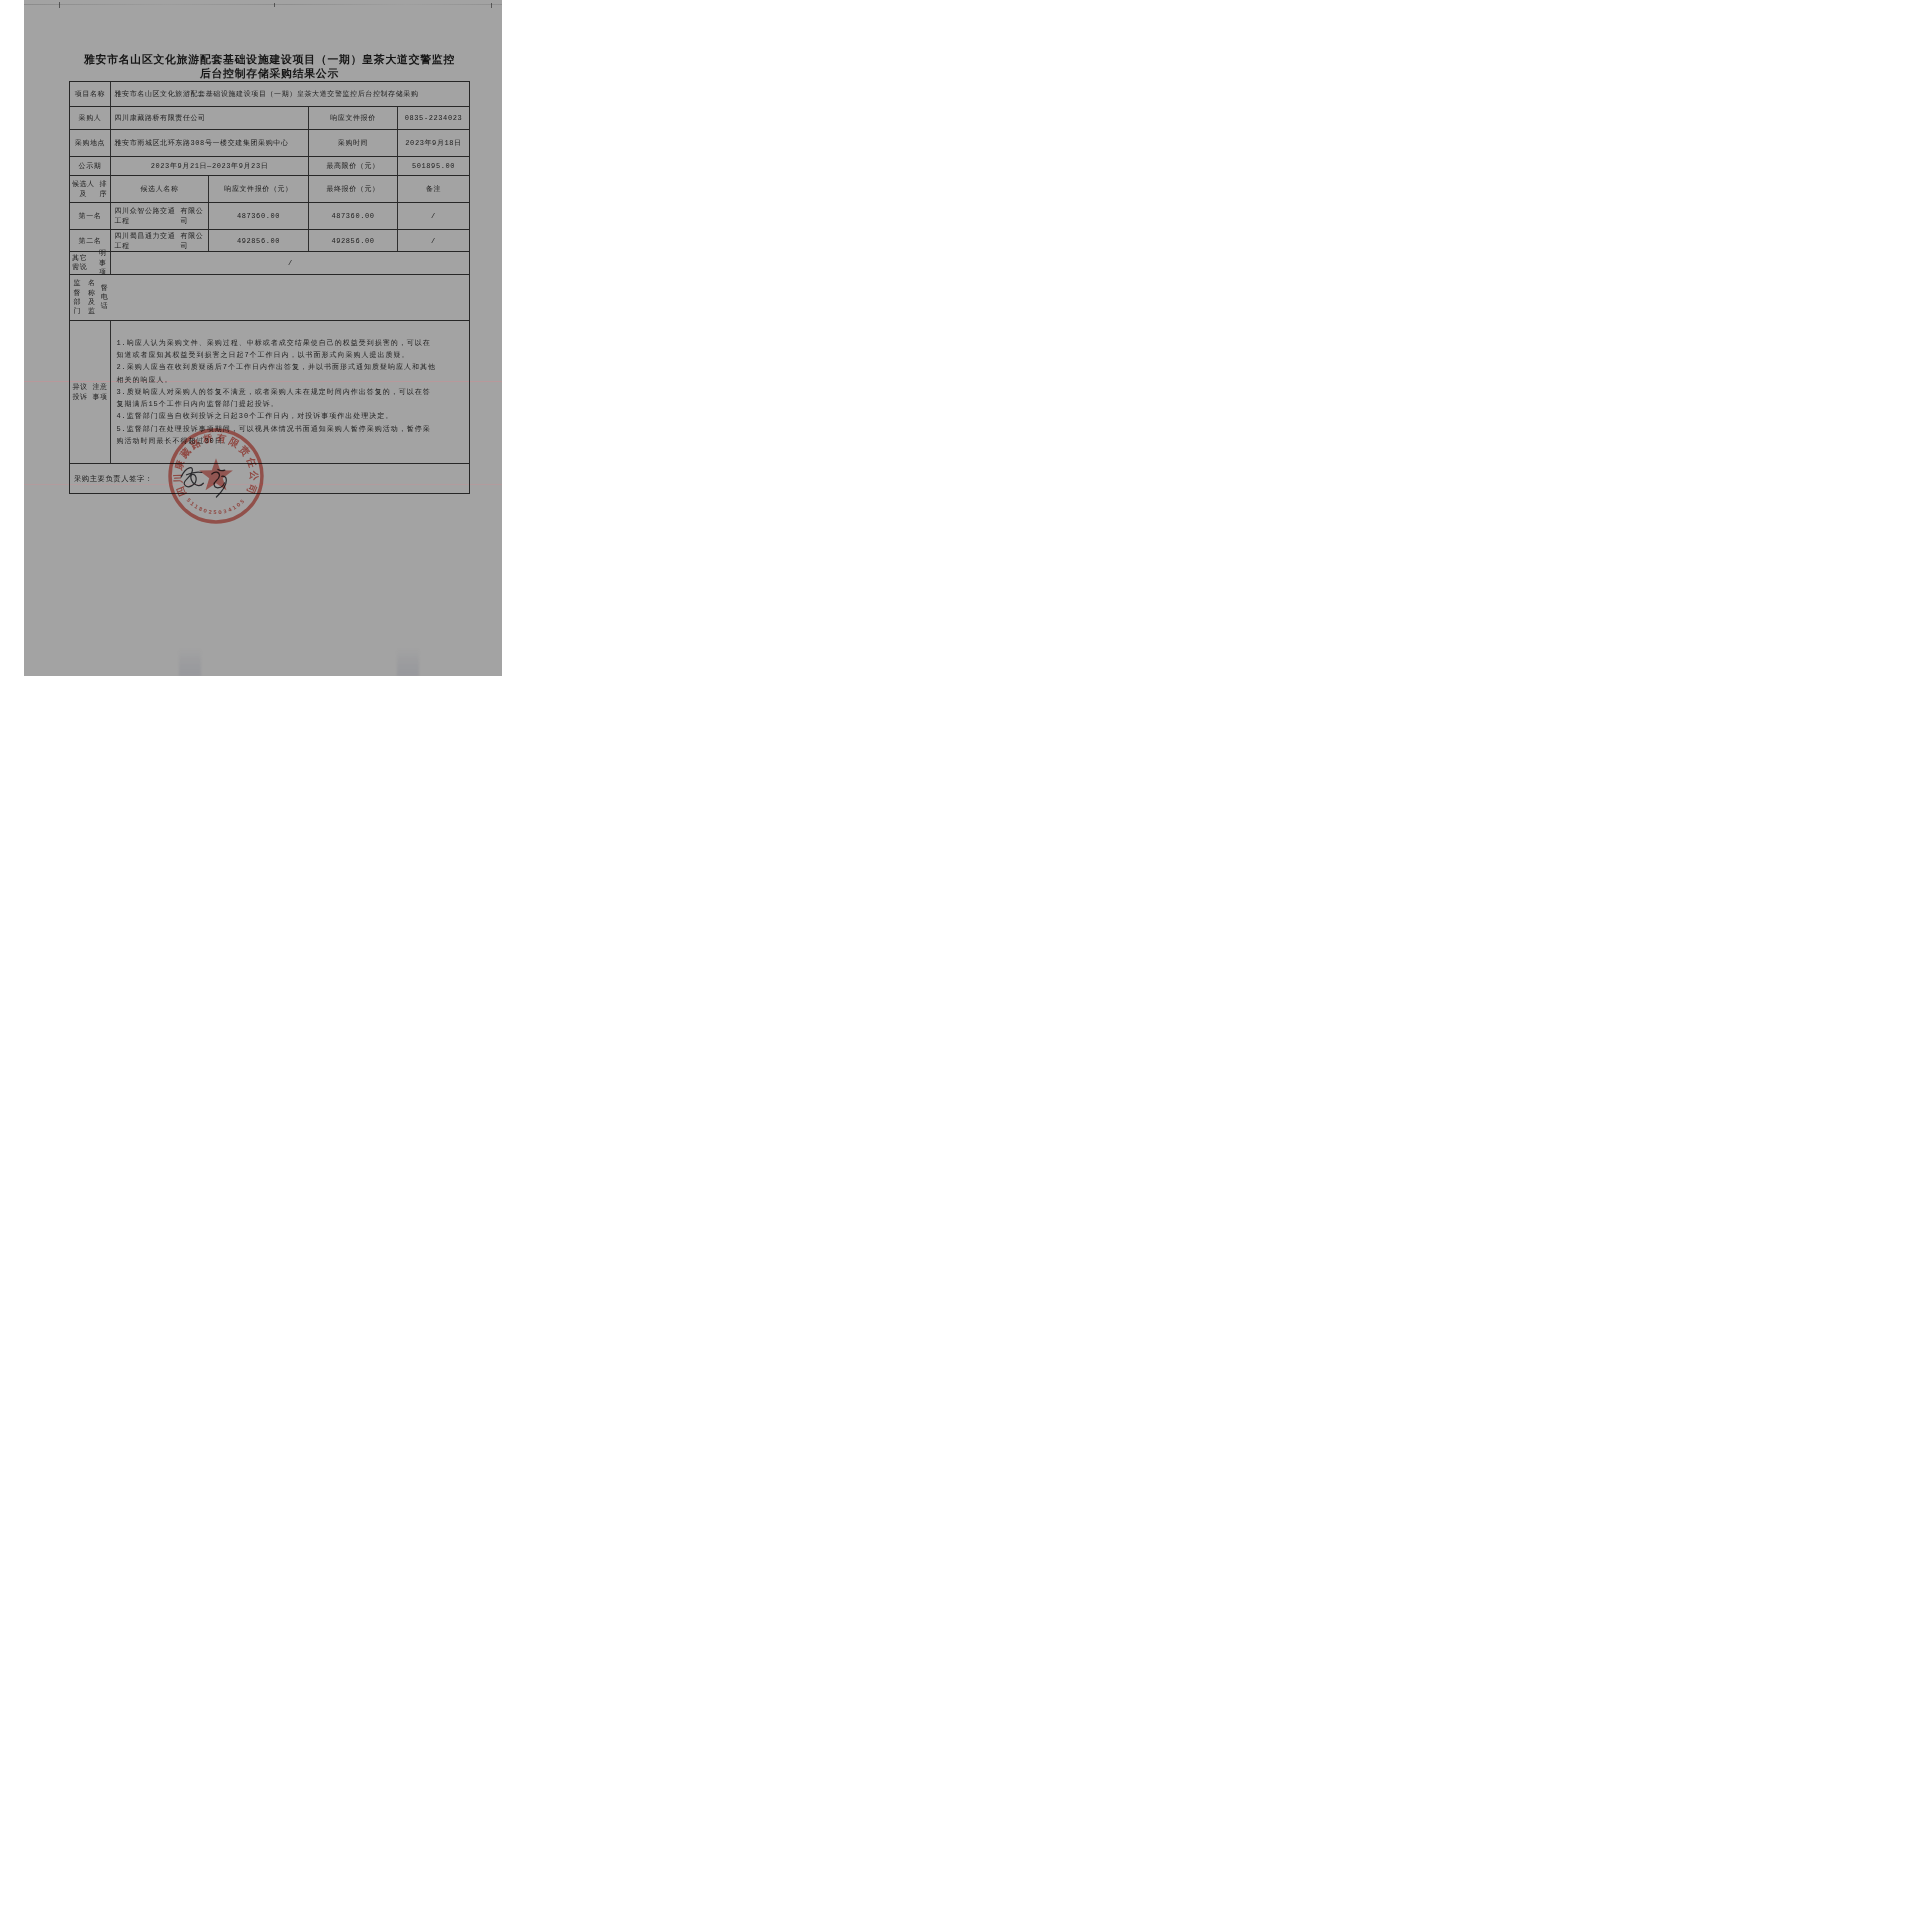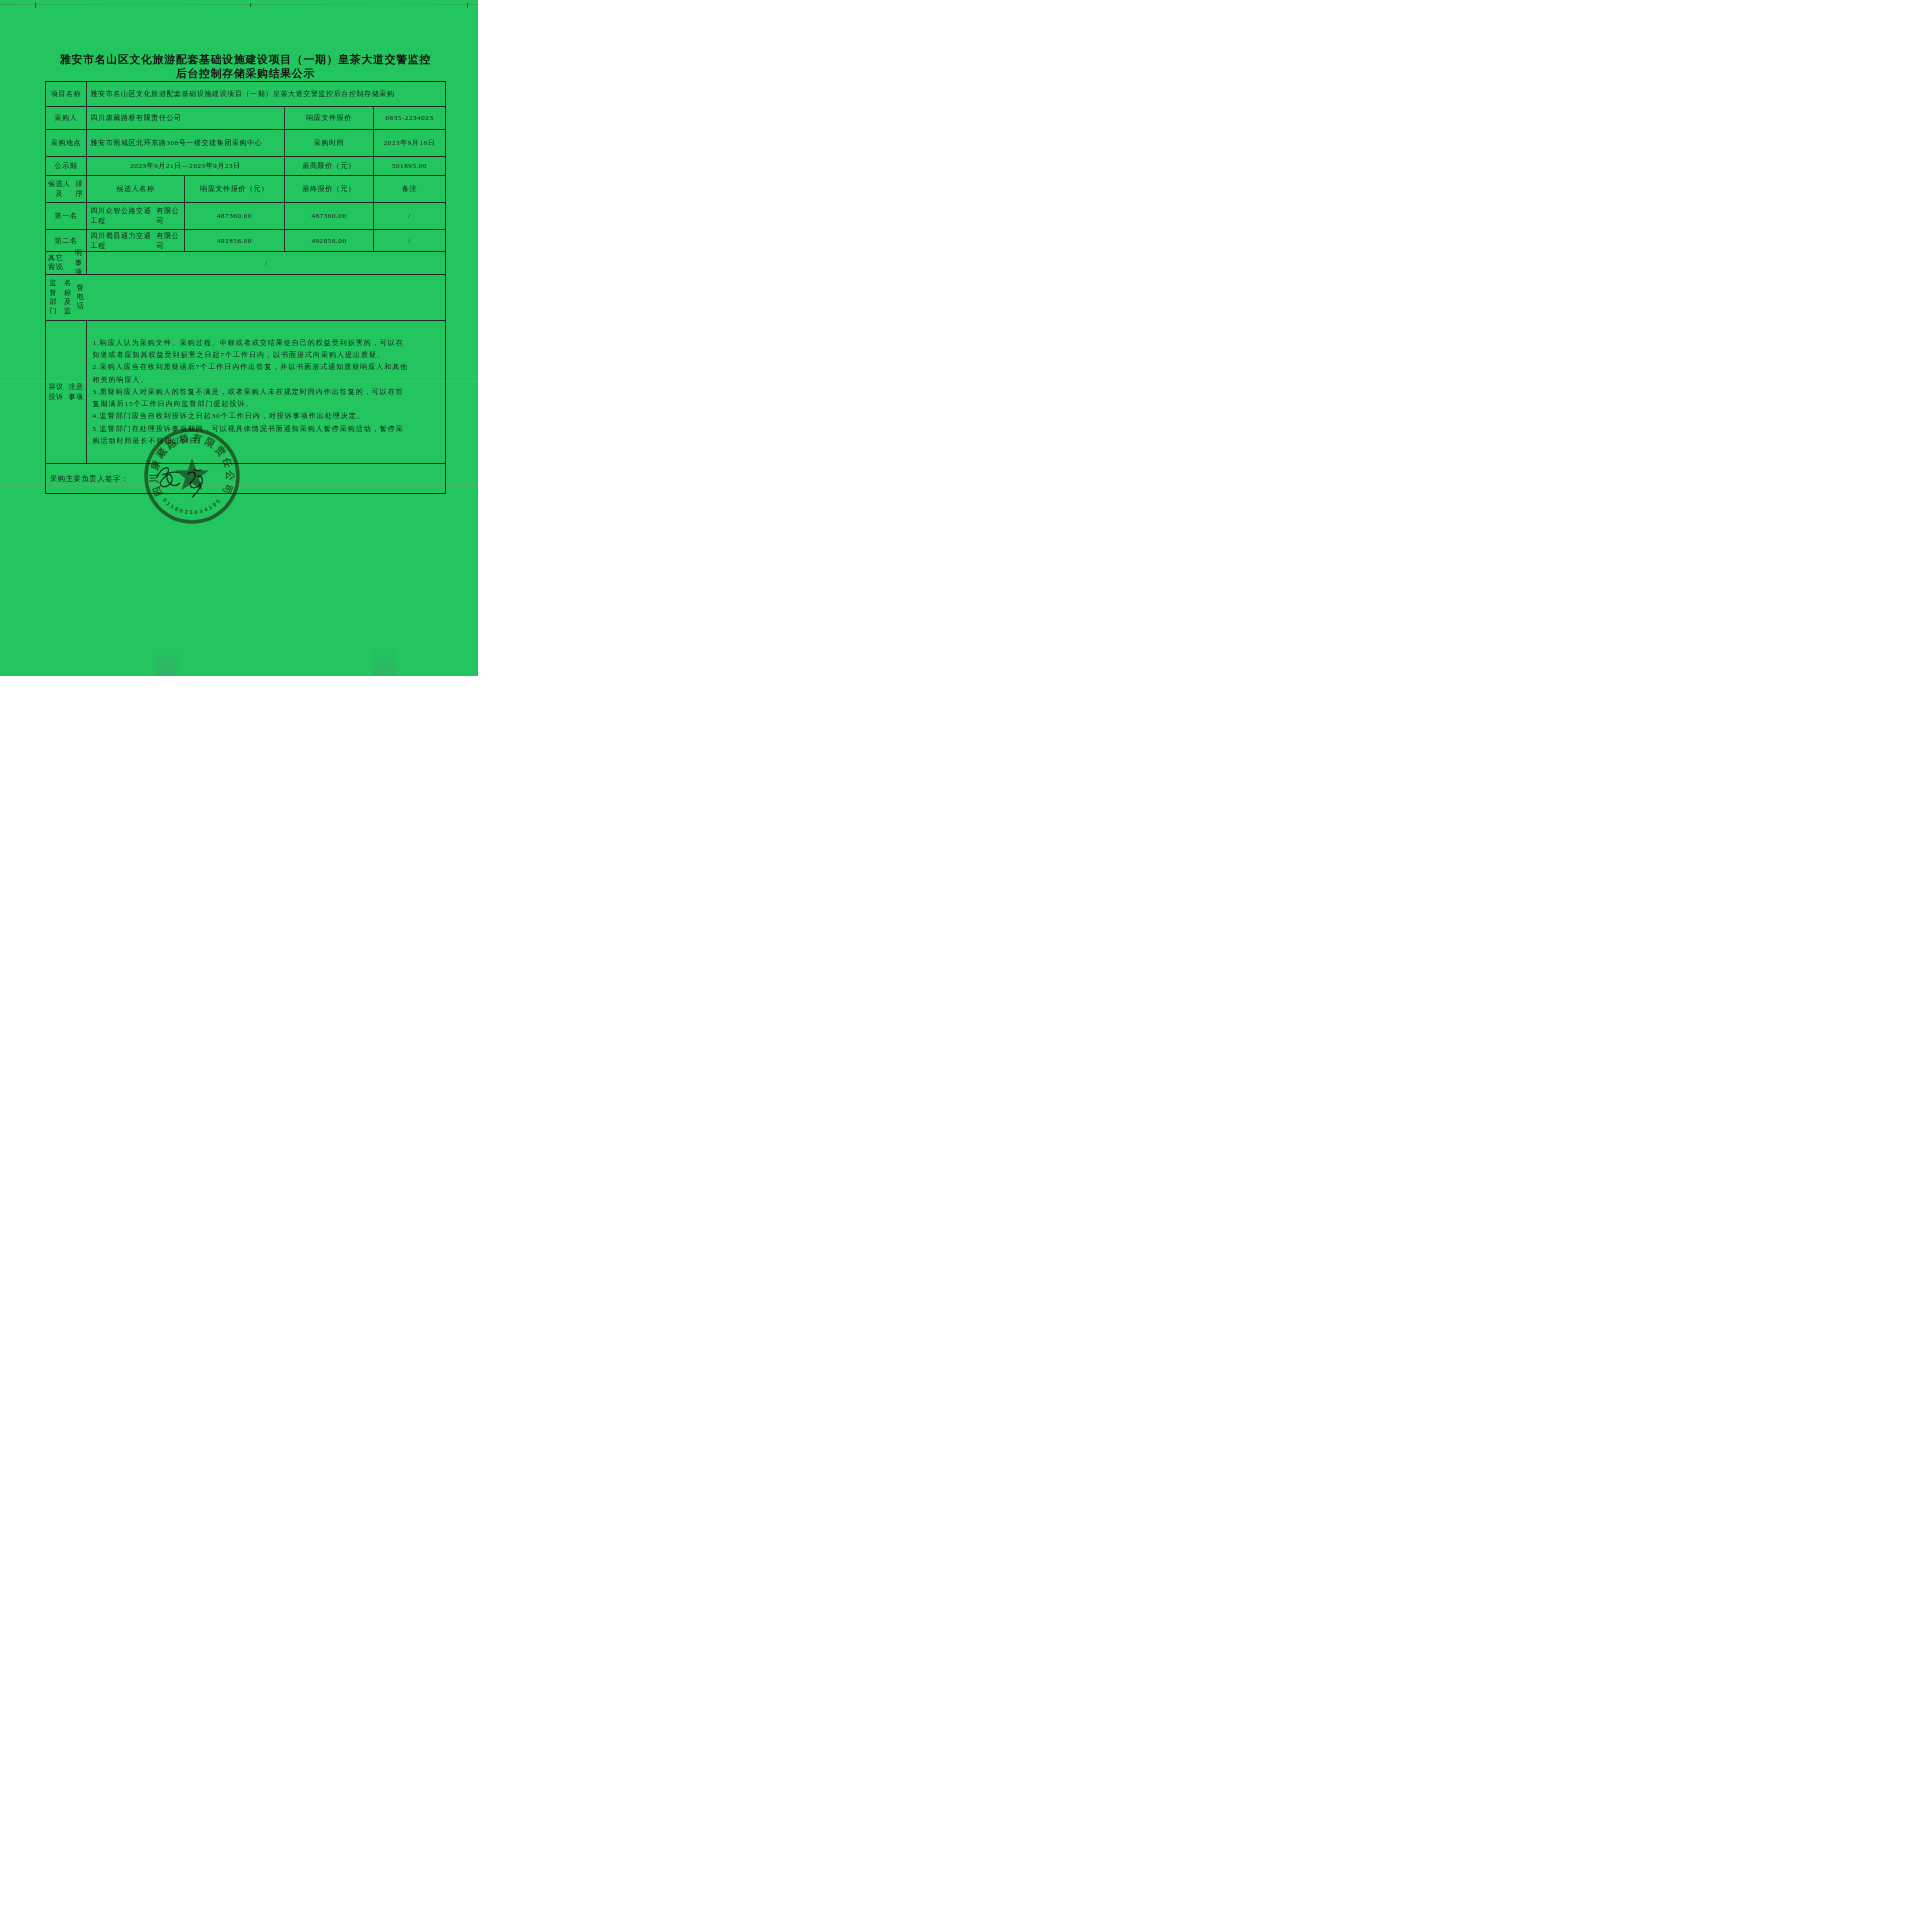--- a/index.html
+++ b/index.html
@@ -1,38 +1,38 @@
 <!DOCTYPE html>
 <html style="font-size:6.2px"><head>
 <meta charset="utf-8">
 <style>
   html,body{margin:0;padding:0;background:#ffffff;}
   body{font-family:"Liberation Serif","DejaVu Serif",serif;color:#1c1c1c;}
-  #page{position:relative;width:478px;height:676px;background:#22c55e;overflow:hidden;}
+  #page{position:relative;width:478px;height:676px;background:#a3a3a3;overflow:hidden;margin-left:24px;}
 
   
   .scan-topline{position:absolute;left:0;top:4.2px;width:100%;height:0.8px;
     background:linear-gradient(90deg,rgba(70,70,70,.25),rgba(70,70,70,.08) 30%,rgba(70,70,70,.22) 55%,rgba(70,70,70,.05) 80%,rgba(70,70,70,.2));}
   .scan-tick{position:absolute;width:0.8px;background:rgba(45,45,45,.65);}
   .smudge{position:absolute;width:21.6px;height:28px;filter:blur(1.2px);
     background:linear-gradient(180deg,rgba(108,112,132,0) 0%,rgba(108,112,132,.10) 45%,rgba(108,112,132,.16) 75%,rgba(108,112,132,.2) 100%);}
   .pinkline{position:absolute;left:0;width:100%;height:0.8px;background:rgba(236,128,138,.30);}
 
   
   #title{position:absolute;left:45px;top:53px;width:401px;text-align:center;
     font-size:10.8px;font-weight:bold;line-height:13.5px;letter-spacing:0.8px;color:#161616;}
 
   
   #tbl{position:absolute;left:45px;top:81px;width:401px;
     border:1.2px solid #262626;border-top-width:1.5px;border-bottom-width:1.5px;box-sizing:border-box;
     font-size:7px;letter-spacing:0.6px;color:#1b1b1b;}
   .row{display:flex;border-bottom:1.2px solid #272727;box-sizing:border-box;}
   .row:last-child{border-bottom:none;}
   .cell{border-left:0.8px solid #2e2e2e;box-sizing:border-box;display:flex;
-    align-items:center;justify-content:center;text-align:center;line-height:10px;}
+    align-items:center;justify-content:center;text-align:center;line-height:10px;font-family:Liberation Mono, monospace;}
   .cell:first-child{border-left:none;}
   .al{justify-content:flex-start;text-align:left;padding-left:3.5px;padding-right:1px;}
   .c1{width:40px;flex:none;}
   .c2{width:98px;flex:none;}
   .c3{width:100px;flex:none;}
   .c4{width:89px;flex:none;}
   .c5{width:72px;flex:none;}
   .w23{width:198px;flex:none;}
   .w2345{width:360px;flex:none;}
   .lines div{display:block;}

